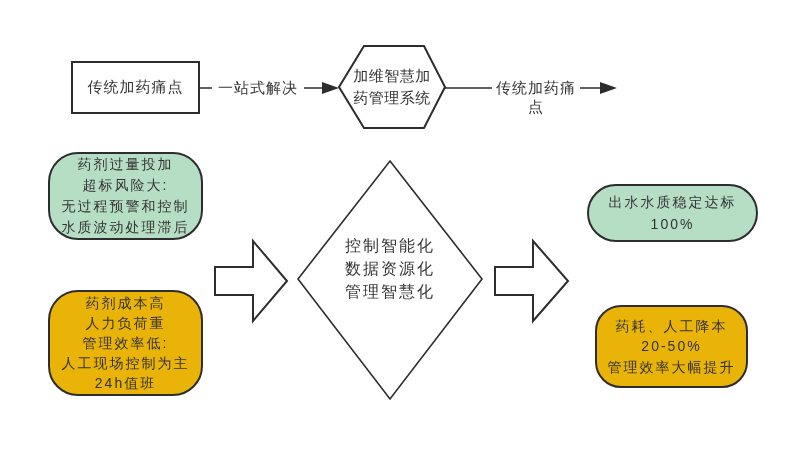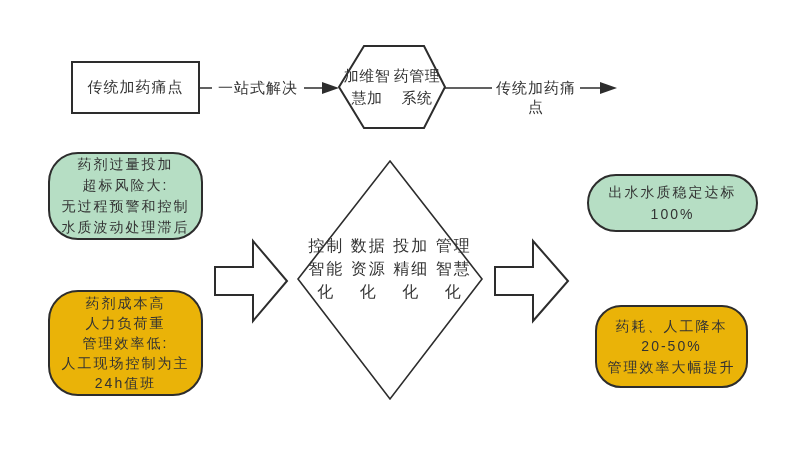--- a/index.html
+++ b/index.html
@@ -26,21 +26,21 @@
     display: flex;
     align-items: center;
     justify-content: center;
     font-size: 15px;
     letter-spacing: 1px;
     text-align: center;
   }
 
   .overlay-text {
     display: flex;
-    flex-direction: row;
+    flex-direction: column;
     align-items: center;
     justify-content: center;
     text-align: center;
   }
   .hex-text { font-size: 15px; line-height: 22px; letter-spacing: 0.5px; }
   .diamond-text { font-size: 16px; line-height: 23px; letter-spacing: 2px; }
 
   .arrow-label {
     background: #ffffff;
     font-size: 15px;
@@ -113,25 +113,24 @@
     <div>药剂成本高</div>
     <div>人力负荷重</div>
     <div>管理效率低:</div>
     <div>人工现场控制为主</div>
     <div>24h值班</div>
   </div>
 
   <div class="abs overlay-text diamond-text" style="left:305px; top:218px; width:170px; height:100px;">
     <div>控制智能化</div>
     <div>数据资源化</div>
-    <div>投加精细化</div>
     <div>管理智慧化</div>
   </div>
 
-  <div class="abs round-box green lh22" style="left:587px; top:174px; width:171px; height:58px; border-radius:29px;">
+  <div class="abs round-box green lh22" style="left:587px; top:184px; width:171px; height:58px; border-radius:29px;">
     <div>出水水质稳定达标</div>
     <div>100%</div>
   </div>
 
   <div class="abs round-box red lh20" style="left:595px; top:305px; width:153px; height:83px; border-radius:26px;">
     <div>药耗、人工降本</div>
     <div>20-50%</div>
     <div class="gap-above">管理效率大幅提升</div>
   </div>
 

